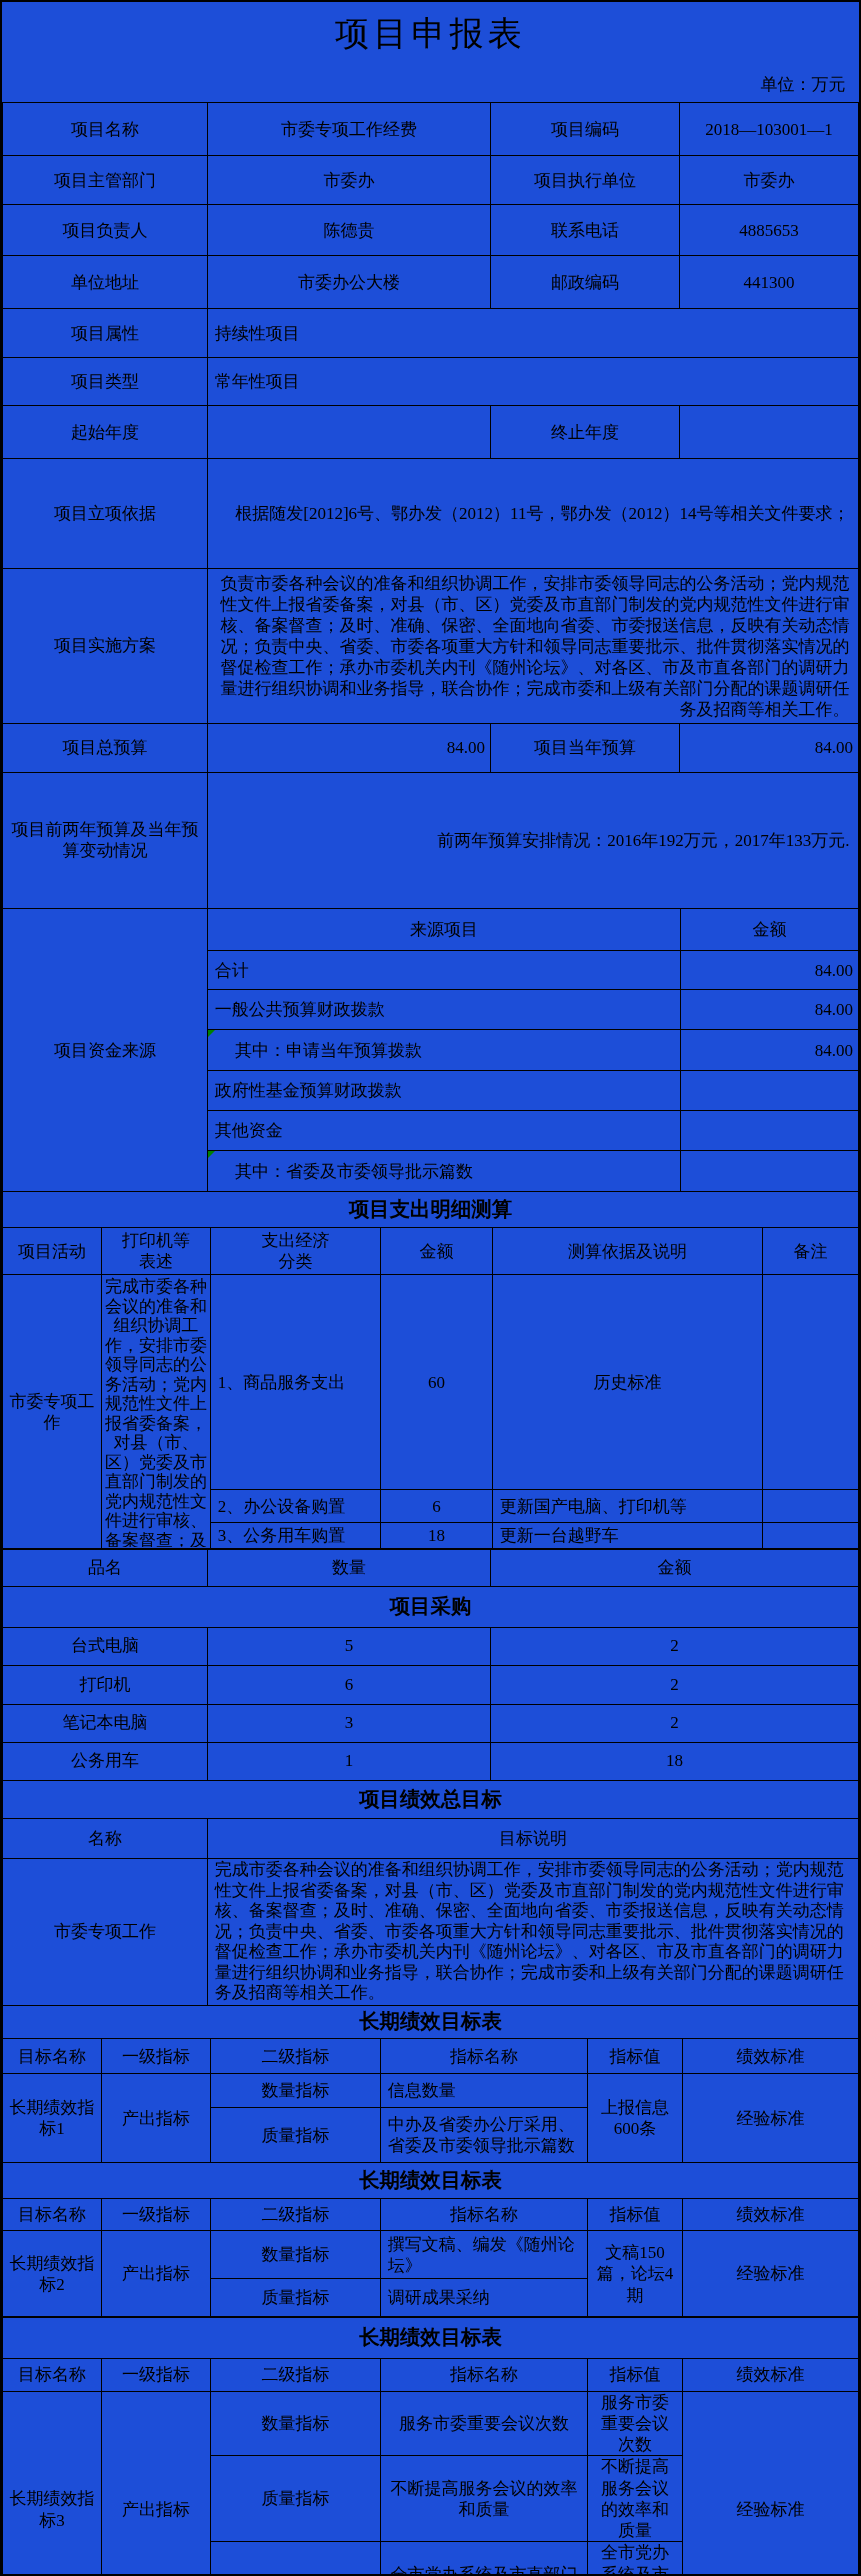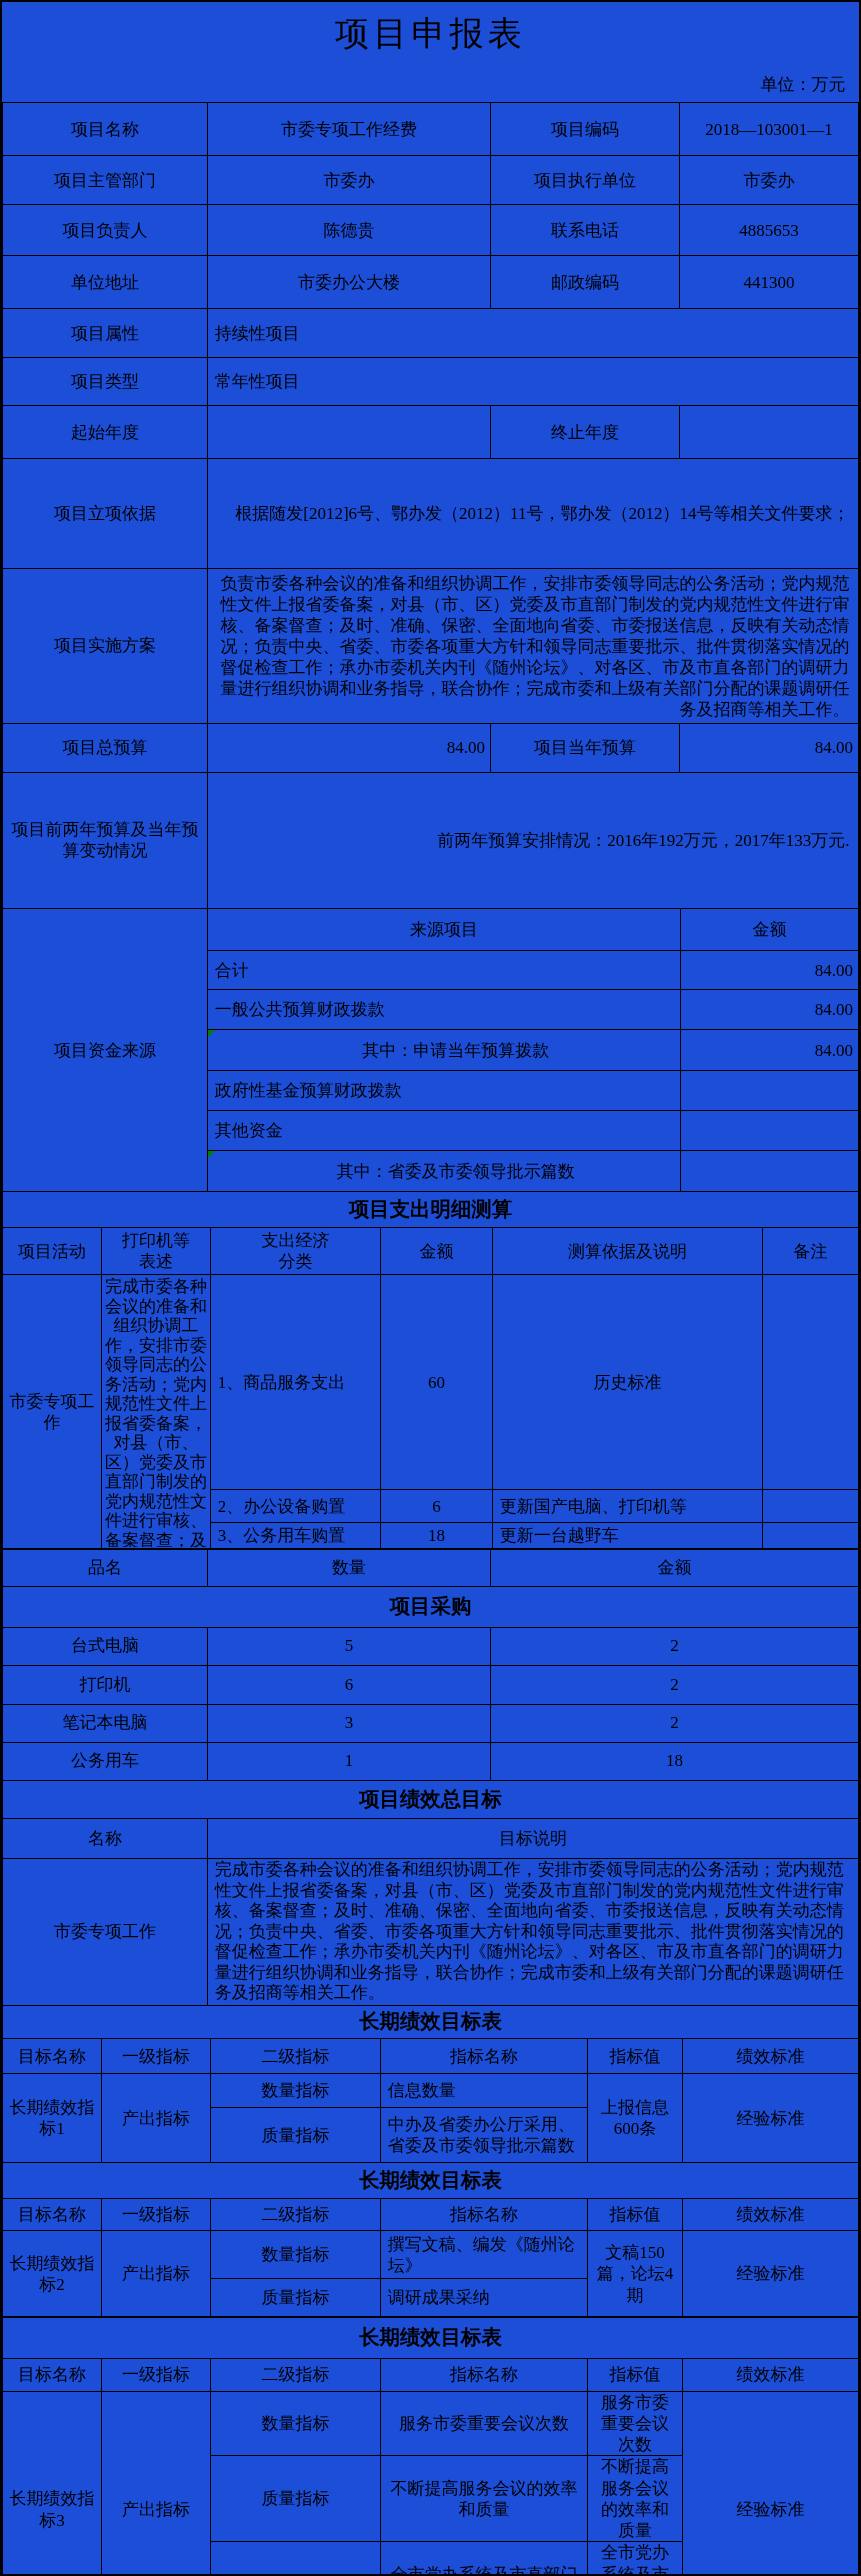--- a/index.html
+++ b/index.html
@@ -14,21 +14,21 @@
   .t-unit{position:absolute;right:13.6px;bottom:6.8px;font-size:17px;}
   table{border-collapse:collapse;width:100%;table-layout:fixed;margin-top:-0.8px;}
   td{
     border:0.8px solid #000;font-size:17px;text-align:center;vertical-align:middle;
     padding:0 3.4px;overflow:hidden;word-break:break-word;line-height:1.25;
   }
   .tA td{border-width:1.7px 0.8px;}
   .sect{font-size:20.4px;font-weight:bold;border-width:1.7px 0.8px;}
   .l{text-align:left;padding-left:6.8px;}
   .r{text-align:right;padding-right:5.1px;}
-  .ind{text-align:center;padding-left:27px;}
+  .ind{text-align:left;padding-left:27px;}
   .para{text-align:right;line-height:21px;padding:3.4px 8.5px;}
   .para24{text-align:left;line-height:20.4px;padding:1.7px 6.8px;}
   .pre{white-space:pre-line;}
   .rel{position:relative;}
   .vt{vertical-align:top;padding:0;}
   .descbox{height:268px;overflow:hidden;line-height:19.5px;text-align:center;padding:1.7px 0.8px;font-size:17px;}
   .valcell{padding:0 5.1px;}
   .tri{position:absolute;top:0;left:0;width:0;height:0;
        border-top:7.6px solid #008000;border-right:7.6px solid transparent;}
 </style>

